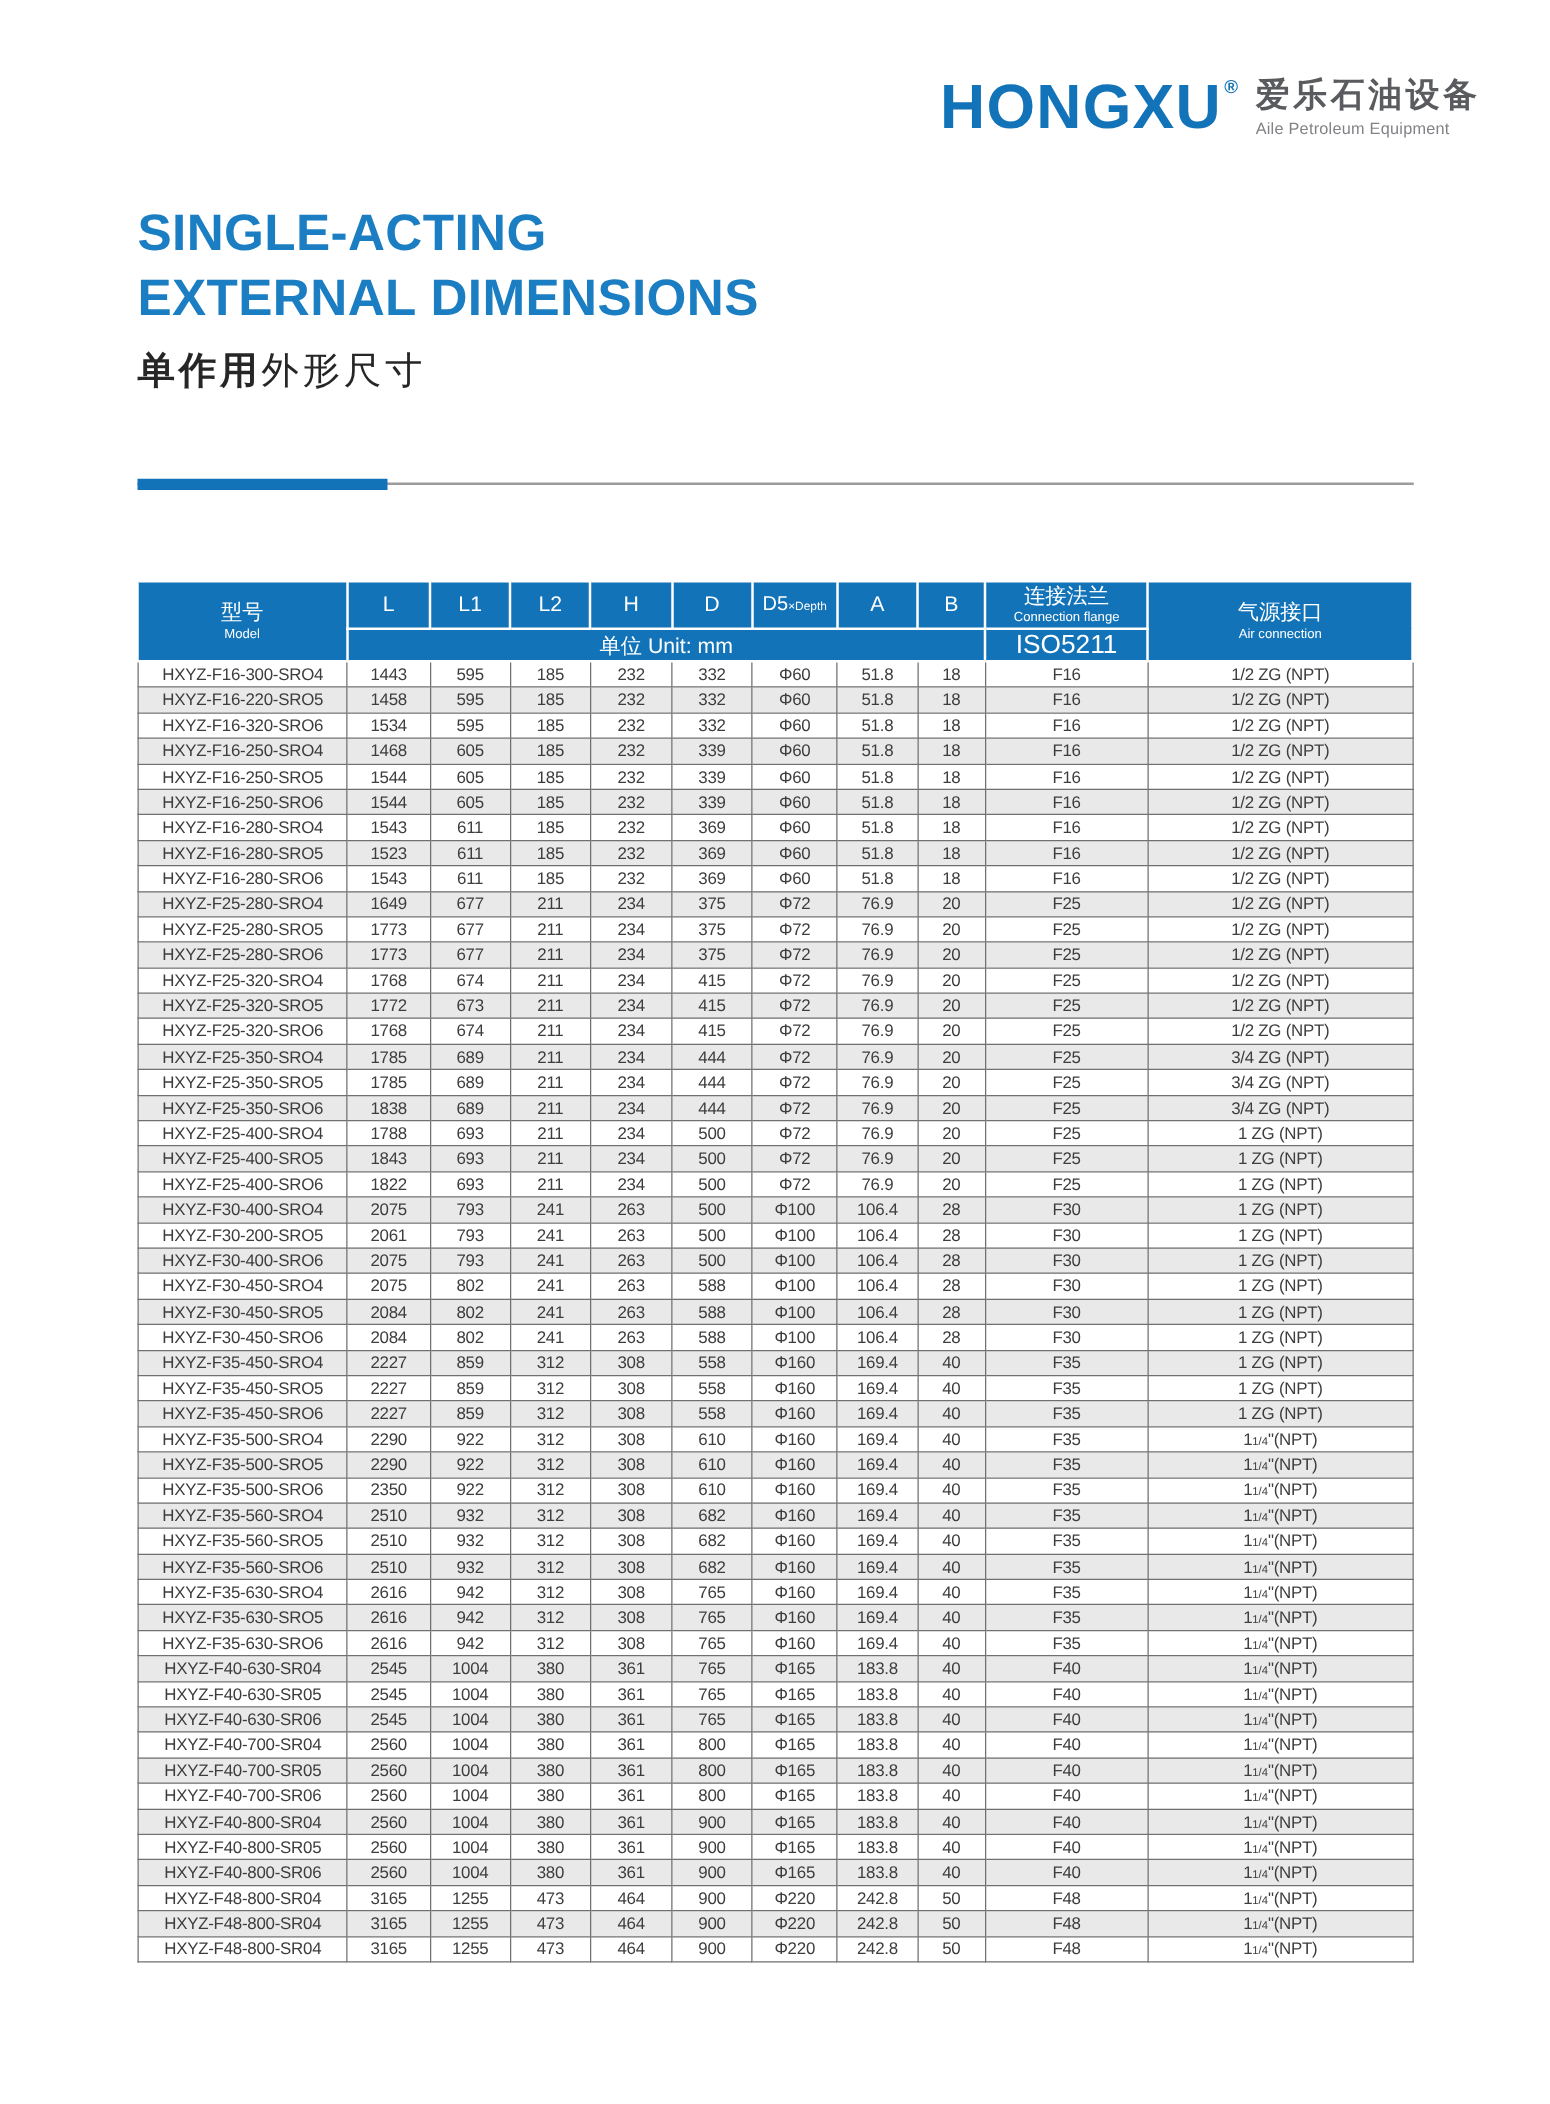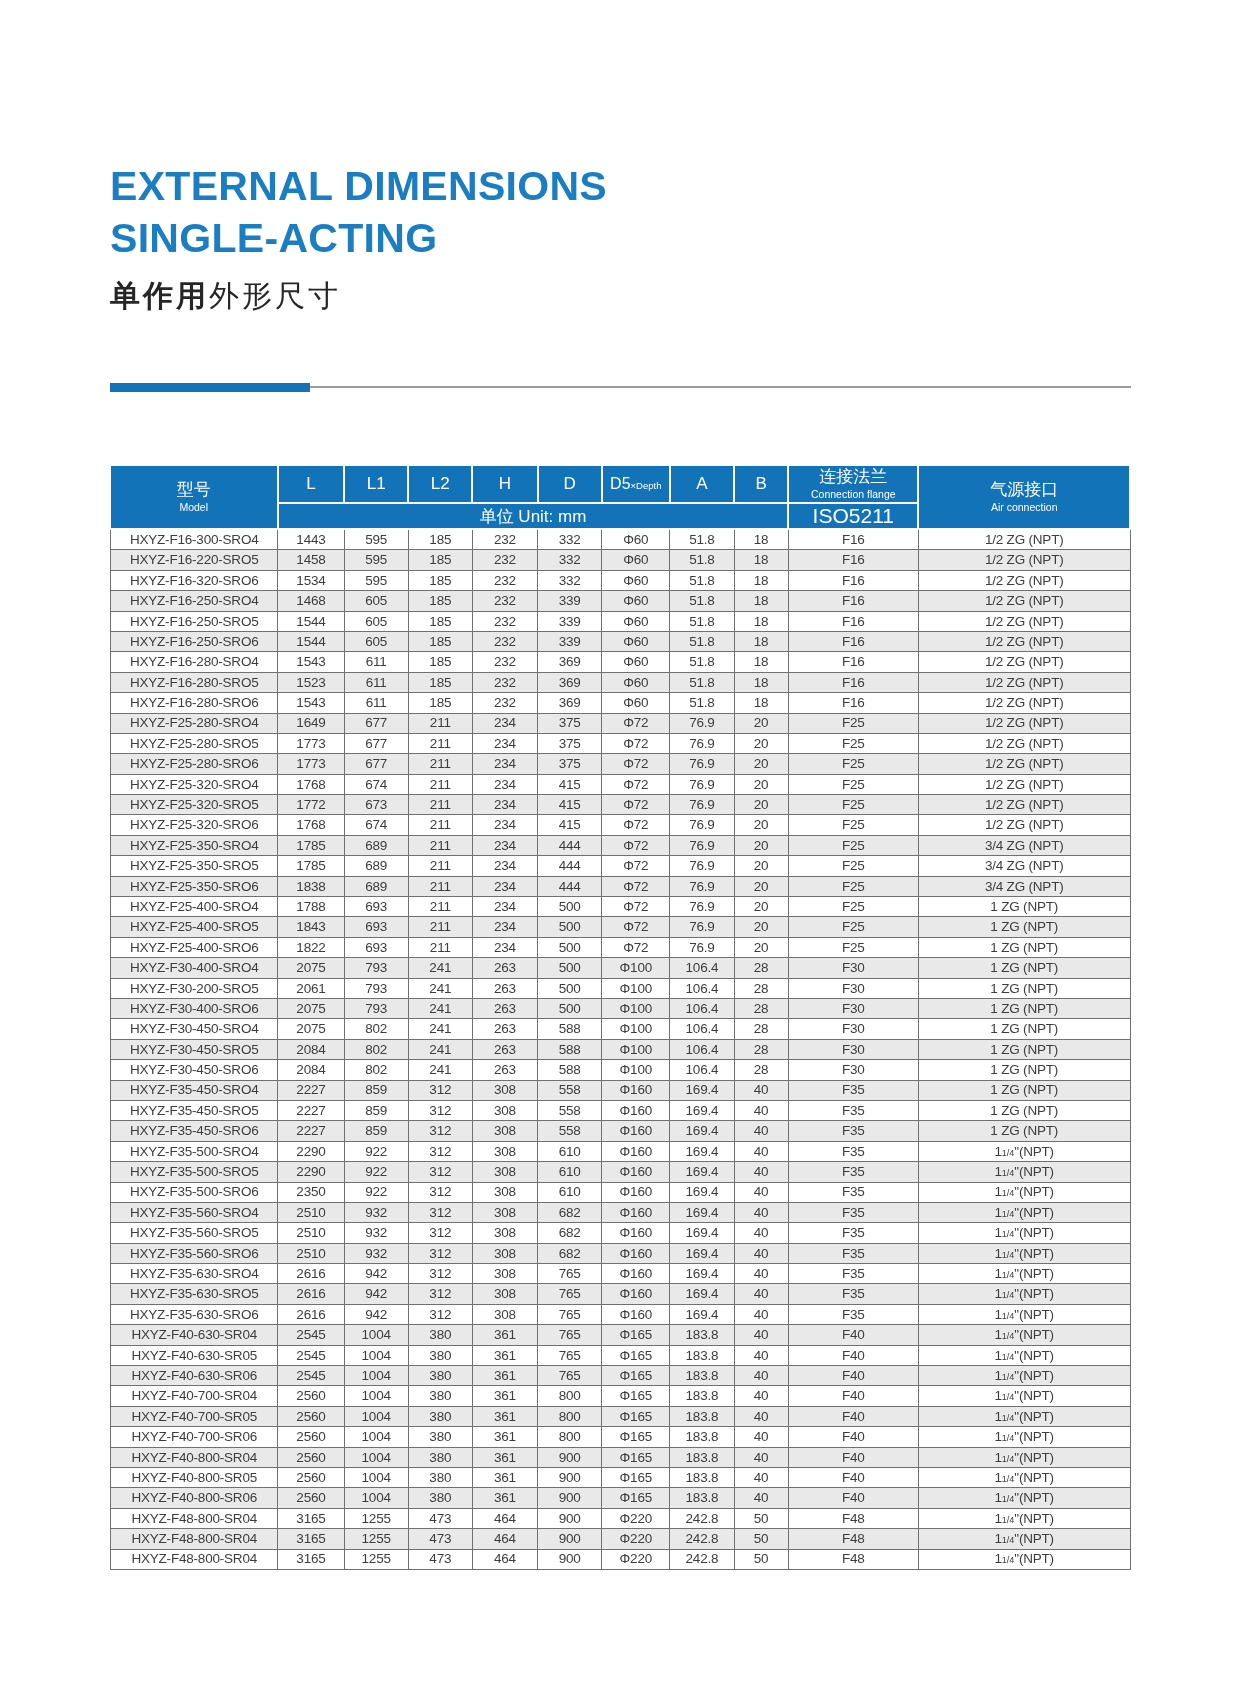--- a/index.html
+++ b/index.html
@@ -53,25 +53,34 @@
   }
   .dim-table tbody tr:nth-child(odd){background:#ffffff;}
   .dim-table tbody tr:nth-child(even){background:#e9e9e9;}
   .frac{font-size:9px;letter-spacing:0;text-align:right;}
 </style>
 </head>
 <body>
 
 <div class="page">
 
+  <div class="logo">
+    <div>
+      <span class="logo-brand">HONGXU</span><span class="logo-reg">®</span>
+    </div>
+    <div class="logo-right">
+      <div class="logo-cn">爱乐石油设备</div>
+      <div class="logo-en">Aile Petroleum Equipment</div>
+    </div>
+  </div>
 
   <div class="title">
     <div class="title-en">
+      <div>SINGLE-ACTING</div>
       <div>EXTERNAL DIMENSIONS</div>
-      <div>SINGLE-ACTING</div>
     </div>
     <div class="title-cn">
       <span class="cn-bold">单作用</span><span class="cn-reg">外形尺寸</span>
     </div>
   </div>
 
   <div class="divider">
     <div class="divider-gray"></div>
     <div class="divider-blue"></div>
   </div>

